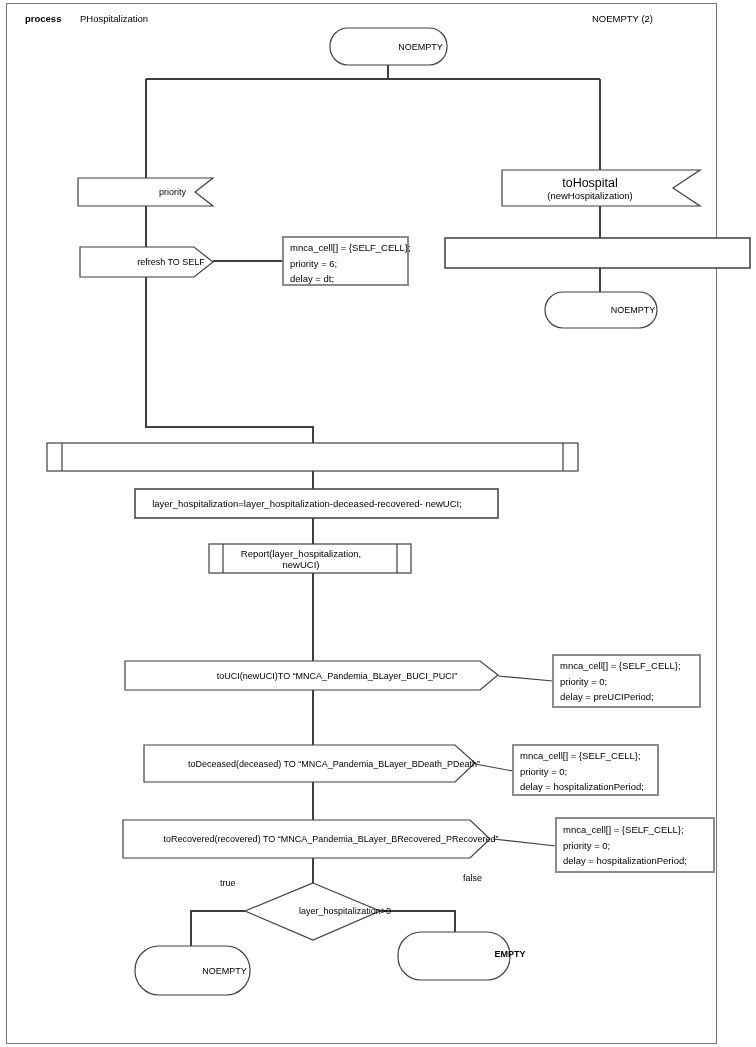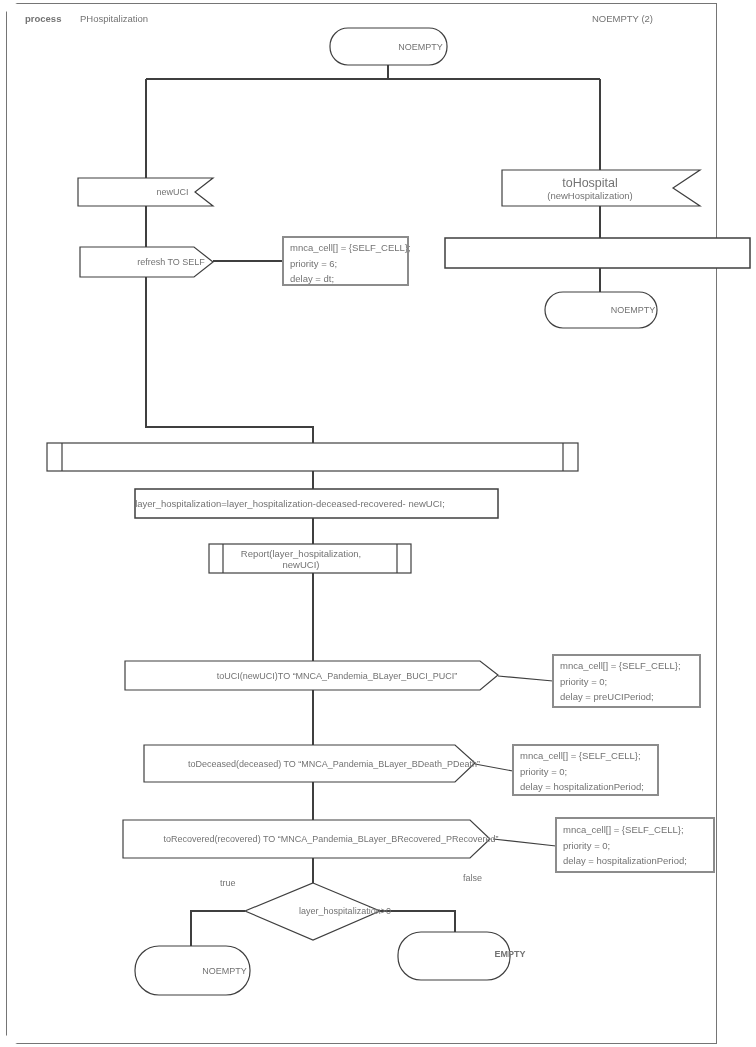--- a/index.html
+++ b/index.html
@@ -1,18 +1,18 @@
 <!DOCTYPE html>
 <html><head>
 <meta charset="utf-8">
 <style>
   html,body { margin:0; padding:0; background:#ffffff; }
   .page {
     position:relative; width:756px; height:1047px; background:#ffffff;
-    font-family:"Liberation Sans", sans-serif; color:#737373; overflow:hidden;border-radius:30px;
+    font-family:"Liberation Sans", sans-serif; color:#000000; overflow:hidden;
   }
   svg.layer { position:absolute; left:0; top:0; }
   .abs { position:absolute; }
   .center { display:flex; align-items:center; justify-content:center; text-align:center; }
   .t9  { font-size:9px;margin-left:32px; }
   .t95 { font-size:9.5px; }
   .bold { font-weight:bold; }
   .note-text { font-size:9.5px; line-height:15.5px; white-space:nowrap; }
   .right { text-align:center; }
   .big-sig { font-size:12.5px; }
@@ -92,31 +92,31 @@
 
   <div class="abs t95 bold" style="left:25px; top:13px;">process</div>
   <div class="abs t95" style="left:80px; top:13px;">PHospitalization</div>
   <div class="abs t95 right" style="left:550px; top:13px; width:145px;">NOEMPTY (2)</div>
 
   <div class="abs center t9" style="left:330px; top:28px; width:117px; height:37px;">NOEMPTY</div>
   <div class="abs center t9" style="left:545px; top:292px; width:112px; height:36px;">NOEMPTY</div>
   <div class="abs center t9" style="left:135px; top:946px; width:115px; height:49px;">NOEMPTY</div>
   <div class="abs center t9" style="left:422px; top:932px; width:112px; height:44px;font-weight:bold;">EMPTY</div>
 
-  <div class="abs center t9" style="left:78px; top:178px; width:125px; height:28px;">newUCI</div>
+  <div class="abs center t9" style="left:78px; top:178px; width:125px; height:28px;">priority</div>
   <div class="abs center t9" style="left:80px; top:247px; width:118px; height:30px;">refresh TO SELF</div>
   <div class="abs center" style="left:502px; top:170px; width:176px; height:36px; white-space:nowrap;flex-direction:column;">
       <span class="big-sig">toHospital</span>
       <span class="small-sig">(newHospitalization)</span>
     </div>
   <div class="abs center t9" style="left:125px; top:661px; width:360px; height:29px;text-align:center;">toUCI(newUCI)TO “MNCA_Pandemia_BLayer_BUCI_PUCI”</div>
   <div class="abs center t9" style="left:144px; top:745px; width:316px; height:37px;">toDeceased(deceased) TO “MNCA_Pandemia_BLayer_BDeath_PDeath”</div>
   <div class="abs center t9" style="left:123px; top:820px; width:352px; height:38px;">toRecovered(recovered) TO “MNCA_Pandemia_BLayer_BRecovered_PRecovered”</div>
 
-  <div class="abs center t95" style="left:133px; top:489px; width:314px; height:29px;">layer_hospitalization=layer_hospitalization-deceased-recovered- newUCI;</div>
+  <div class="abs center t95" style="left:150px; top:489px; width:314px; height:29px;">layer_hospitalization=layer_hospitalization-deceased-recovered- newUCI;</div>
   <div class="abs center t95" style="left:223px; top:544px; width:156px; height:29px;">Report(layer_hospitalization, newUCI)</div>
 
   <div class="abs center t9" style="left:245px; top:897px; width:136px; height:28px;">layer_hospitalization&gt;0</div>
   <div class="abs t9" style="left:188px; top:878px;">true</div>
   <div class="abs t9" style="left:431px; top:873px;">false</div>
 
   <div class="abs note-text" style="left:290px; top:240px;">
     <div>mnca_cell[] = {SELF_CELL};</div>
     <div>priority = 6;</div>
     <div>delay = dt;</div>

